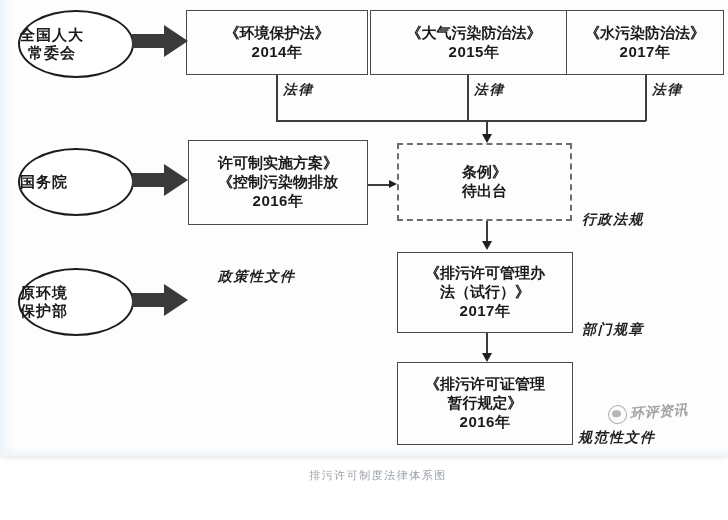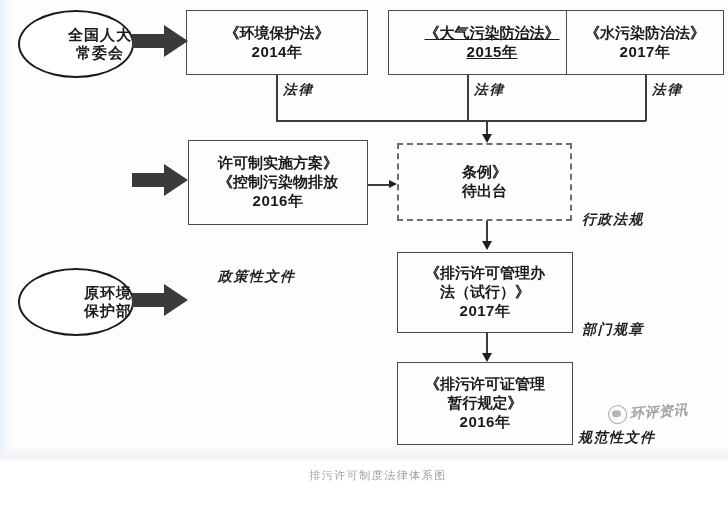--- a/index.html
+++ b/index.html
@@ -45,21 +45,21 @@
 
   .abs { position: absolute; }
 
   
   .ellipse {
     border: 2px solid #1c1c1c;
     border-radius: 50%;
     background: #ffffff;
     display: flex;
     align-items: center;
-    justify-content: flex-end;
+    justify-content: flex-start;
     text-align: center;
     font-weight: bold;
     font-size: 15px;
     line-height: 1.22;
     letter-spacing: 1px;
     z-index: 3;
   }
 
   
   .box {
@@ -194,21 +194,21 @@
 
   <svg class="block-arrow abs" style="left:132px; top:24px;" width="56" height="34" viewBox="0 0 56 34">
     <polygon points="0,10 32,10 32,1 56,17 32,33 32,24 0,24" fill="#3a3a3a"></polygon>
   </svg>
 
   <div class="box abs" style="left:186px; top:10px; width:182px; height:65px;">
     <span class="ln">《环境保护法》</span>
     <span class="ln yr">2014年</span>
   </div>
 
-  <div class="box abs" style="left:388px; top:10px; width:208px; height:65px;text-decoration:underline;">
+  <div class="box abs" style="left:370px; top:10px; width:208px; height:65px;">
     <span class="ln">《大气污染防治法》</span>
     <span class="ln yr">2015年</span>
   </div>
 
   <div class="box abs" style="left:566px; top:10px; width:158px; height:65px;">
     <span class="ln">《水污染防治法》</span>
     <span class="ln yr">2017年</span>
   </div>
 
   <div class="vline abs" style="left:276px; top:75px; height:46px;"></div>
@@ -216,20 +216,23 @@
   <div class="vline abs" style="left:645px; top:75px; height:46px;"></div>
   <div class="hline abs" style="left:276px; top:120px; width:370px;"></div>
 
   <div class="edge-label abs" style="left:283px; top:81px;">法律</div>
   <div class="edge-label abs" style="left:474px; top:81px;">法律</div>
   <div class="edge-label abs" style="left:652px; top:81px;">法律</div>
 
   <div class="vline abs" style="left:486px; top:120px; height:17px;"></div>
   <div class="arrowdown abs" style="left:482px; top:134px;"></div>
 
+  <div class="ellipse abs" style="left:18px; top:148px; width:112px; height:64px;">
+    <div>国务院</div>
+  </div>
 
   <svg class="block-arrow abs" style="left:132px; top:163px;" width="56" height="34" viewBox="0 0 56 34">
     <polygon points="0,10 32,10 32,1 56,17 32,33 32,24 0,24" fill="#3a3a3a"></polygon>
   </svg>
 
   <div class="box abs" style="left:188px; top:140px; width:180px; height:85px;">
     <span class="ln">许可制实施方案》</span>
     <span class="ln">《控制污染物排放</span>
     <span class="ln yr">2016年</span>
   </div>

